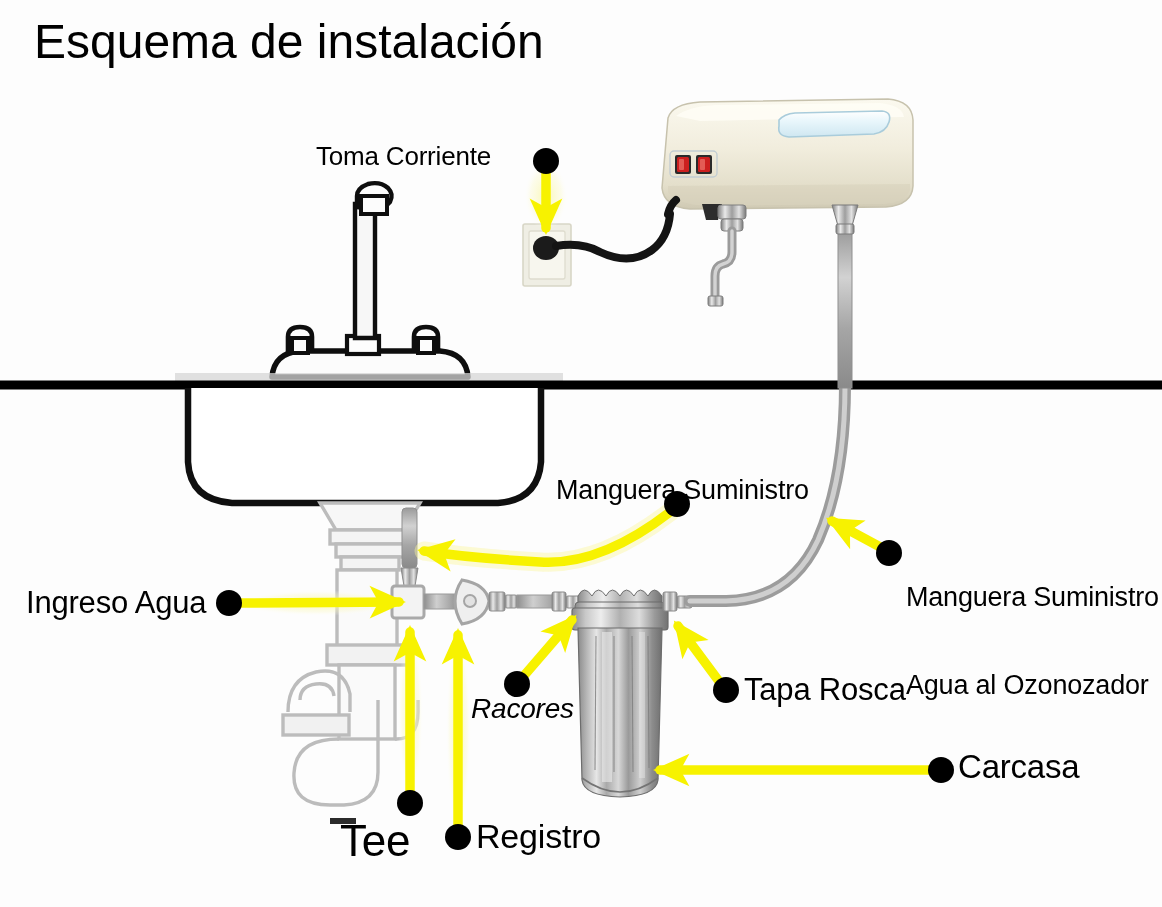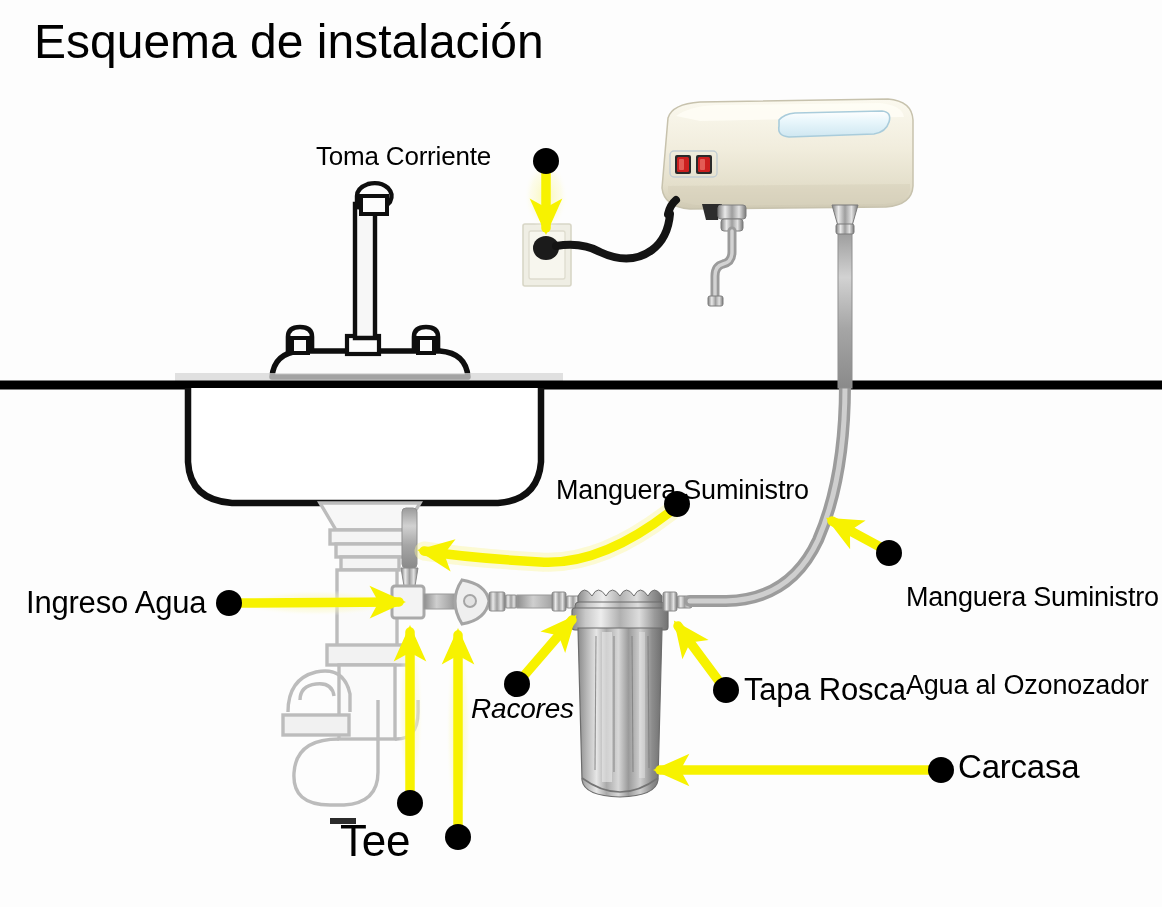--- a/index.html
+++ b/index.html
@@ -353,14 +353,15 @@
   <div class="lbl" id="label-ingreso-agua">Ingreso Agua</div>
 
   <div class="lbl" id="label-racores">Racores</div>
 
   <div class="lbl" id="label-carcasa">Carcasa</div>
 
   <div class="lbl" id="label-tapa-rosca">Tapa Rosca</div>
 
   <div class="lbl" id="label-tee">Tee</div>
 
+  <div class="lbl" id="label-registro">Registro</div>
 
 </div>
 
 </body></html>

